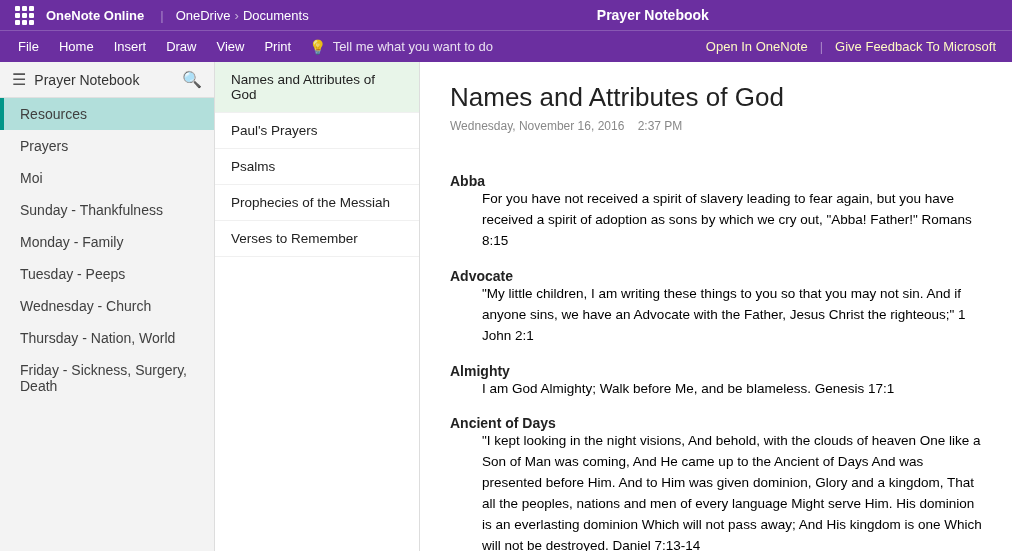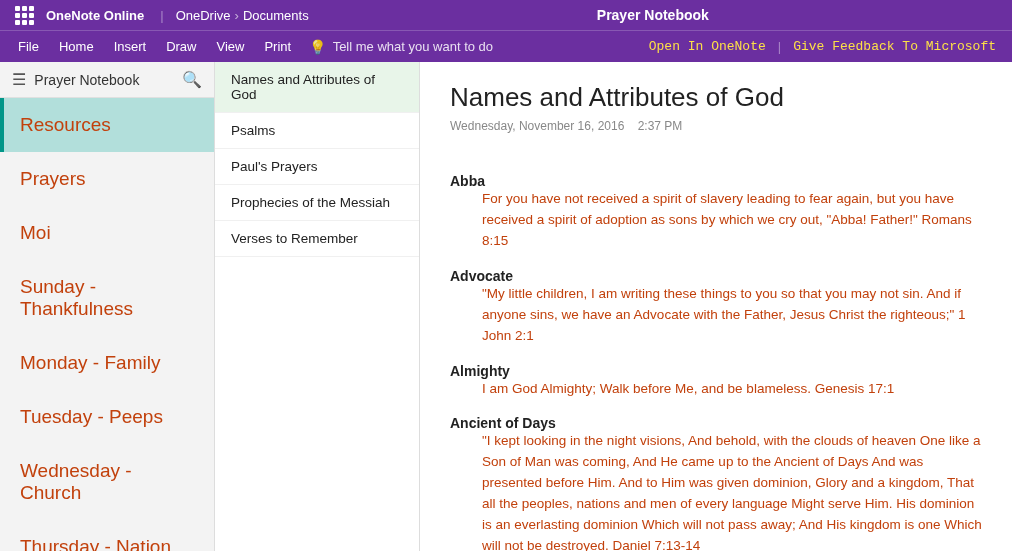--- a/index.html
+++ b/index.html
@@ -66,22 +66,21 @@
       align-items: center;
       gap: 4px;
     }
     .menu-link {
       padding: 0 8px;
       height: 32px;
       display: flex;
       align-items: center;
       cursor: pointer;
       font-size: 13px;
-      color: #fde047;
-      font-family: Liberation Mono, monospace;
+      color: #fef9c3;
     }
     .menu-sep { color: rgba(255,255,255,0.4); }
 
     
     .main-layout {
       display: flex;
       height: calc(551px - 62px);
     }
 
     
@@ -98,24 +97,24 @@
       padding: 8px 12px;
       gap: 8px;
       background: #f3f3f3;
       border-bottom: 1px solid #e0e0e0;
     }
     .hamburger { font-size: 16px; cursor: pointer; color: #555; }
     .sidebar-title { flex: 1; font-size: 14px; color: #333; }
     .sidebar-search-icon { font-size: 16px; color: #555; cursor: pointer; }
     .sidebar-nav { flex: 1; overflow-y: auto; }
     .sidebar-item {
-      padding: 16px 16px;
-      cursor: pointer;
-      font-size: 19px;
-      color: #c2410c;
+      padding: 8px 16px;
+      cursor: pointer;
+      font-size: 14px;
+      color: #404040;
       border-left: 4px solid transparent;
     }
     .sidebar-item.active {
       background: #b2dfdb;
       border-left: 4px solid #009688;
       font-weight: 500;
     }
 
     
     .middle-panel {
@@ -146,21 +145,21 @@
       color: #222;
       margin-bottom: 6px;
     }
     .content-date {
       font-size: 12px;
       color: #888;
       margin-bottom: 40px;
     }
     .entry { margin-bottom: 16px; }
     .entry-title { font-weight: 600; font-size: 14px; color: #222; }
-    .entry-body { padding-left: 32px; font-size: 13.5px; color: #c2410c; line-height: 1.55; }
+    .entry-body { padding-left: 32px; font-size: 13.5px; color: #000000; line-height: 1.55; }
   </style>
 </head>
 <body>
 
 <div class="top-bar">
   <div class="top-bar-grid">
     <div class="grid-icon">
       <div class="grid-dot"></div>
         <div class="grid-dot"></div>
         <div class="grid-dot"></div>
@@ -216,22 +215,22 @@
       <div class="sidebar-item">Monday - Family</div>
       <div class="sidebar-item">Tuesday - Peeps</div>
       <div class="sidebar-item">Wednesday - Church</div>
       <div class="sidebar-item">Thursday - Nation, World</div>
       <div class="sidebar-item">Friday - Sickness, Surgery, Death</div>
     </div>
   </div>
 
   <div class="middle-panel">
     <div class="middle-item active">Names and Attributes of God</div>
+    <div class="middle-item">Paul's Prayers</div>
     <div class="middle-item">Psalms</div>
-    <div class="middle-item">Paul's Prayers</div>
     <div class="middle-item">Prophecies of the Messiah</div>
     <div class="middle-item">Verses to Remember</div>
   </div>
 
   <div class="content-area">
     <div class="content-title">Names and Attributes of God</div>
     <div class="content-date">
       <span>Wednesday, November 16, 2016</span>&nbsp;&nbsp;&nbsp;
       <span>2:37 PM</span>
     </div>

